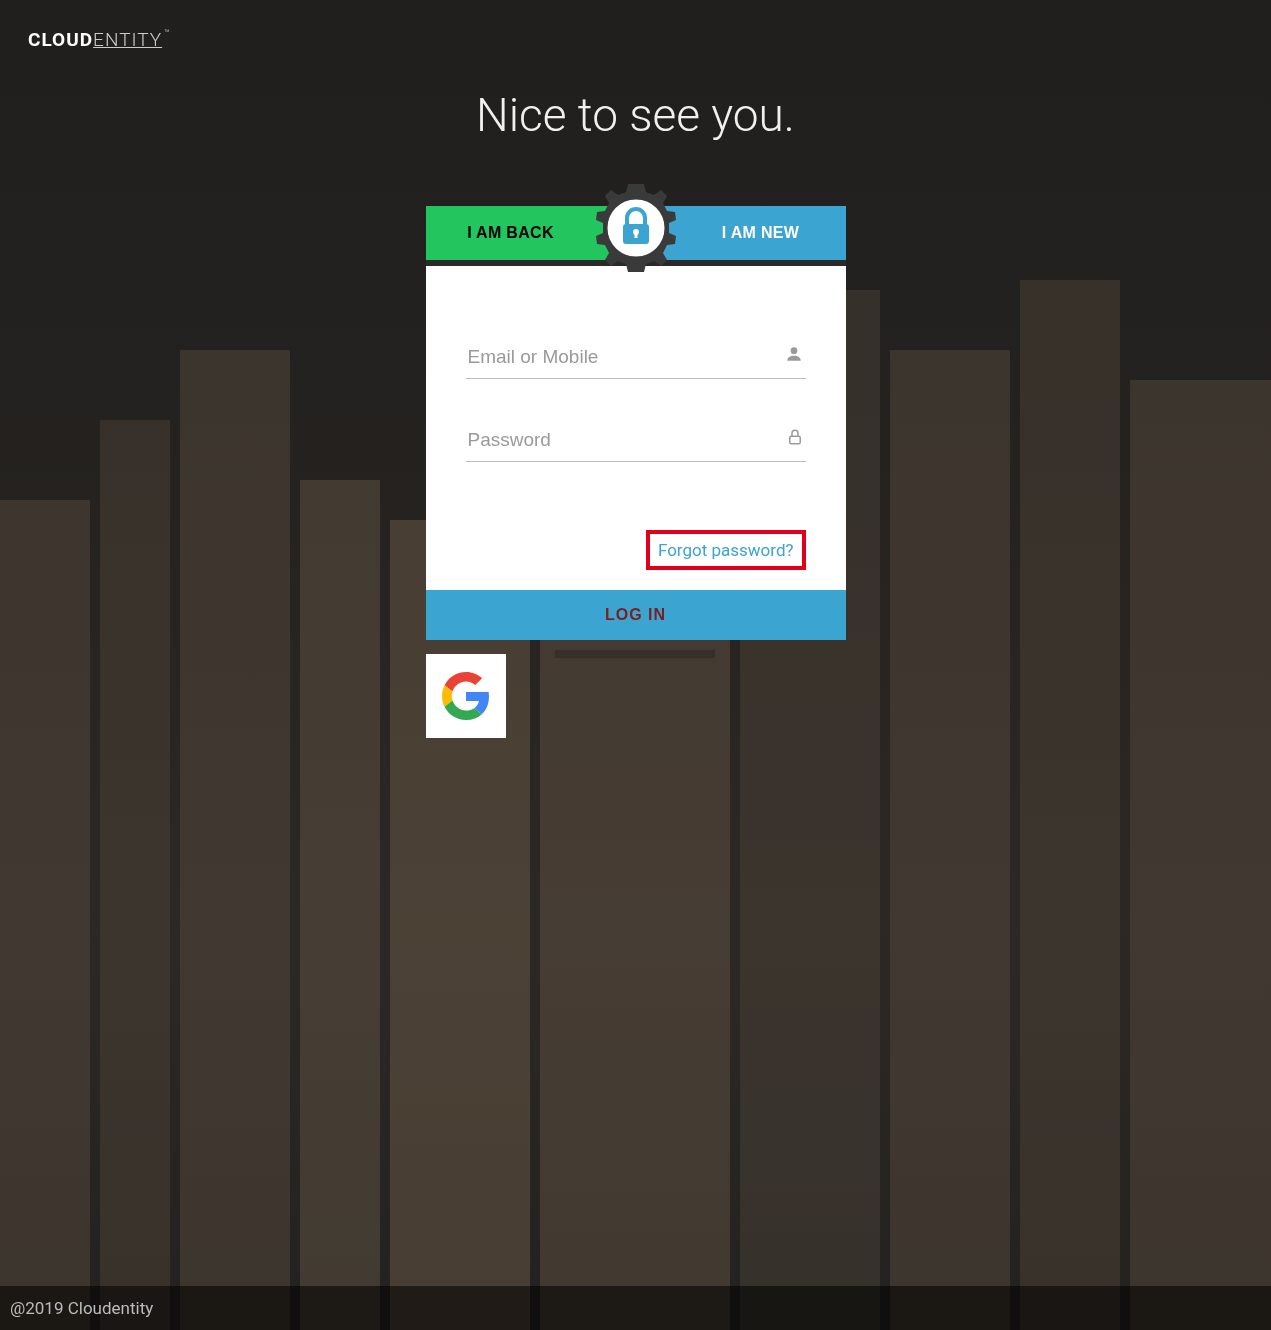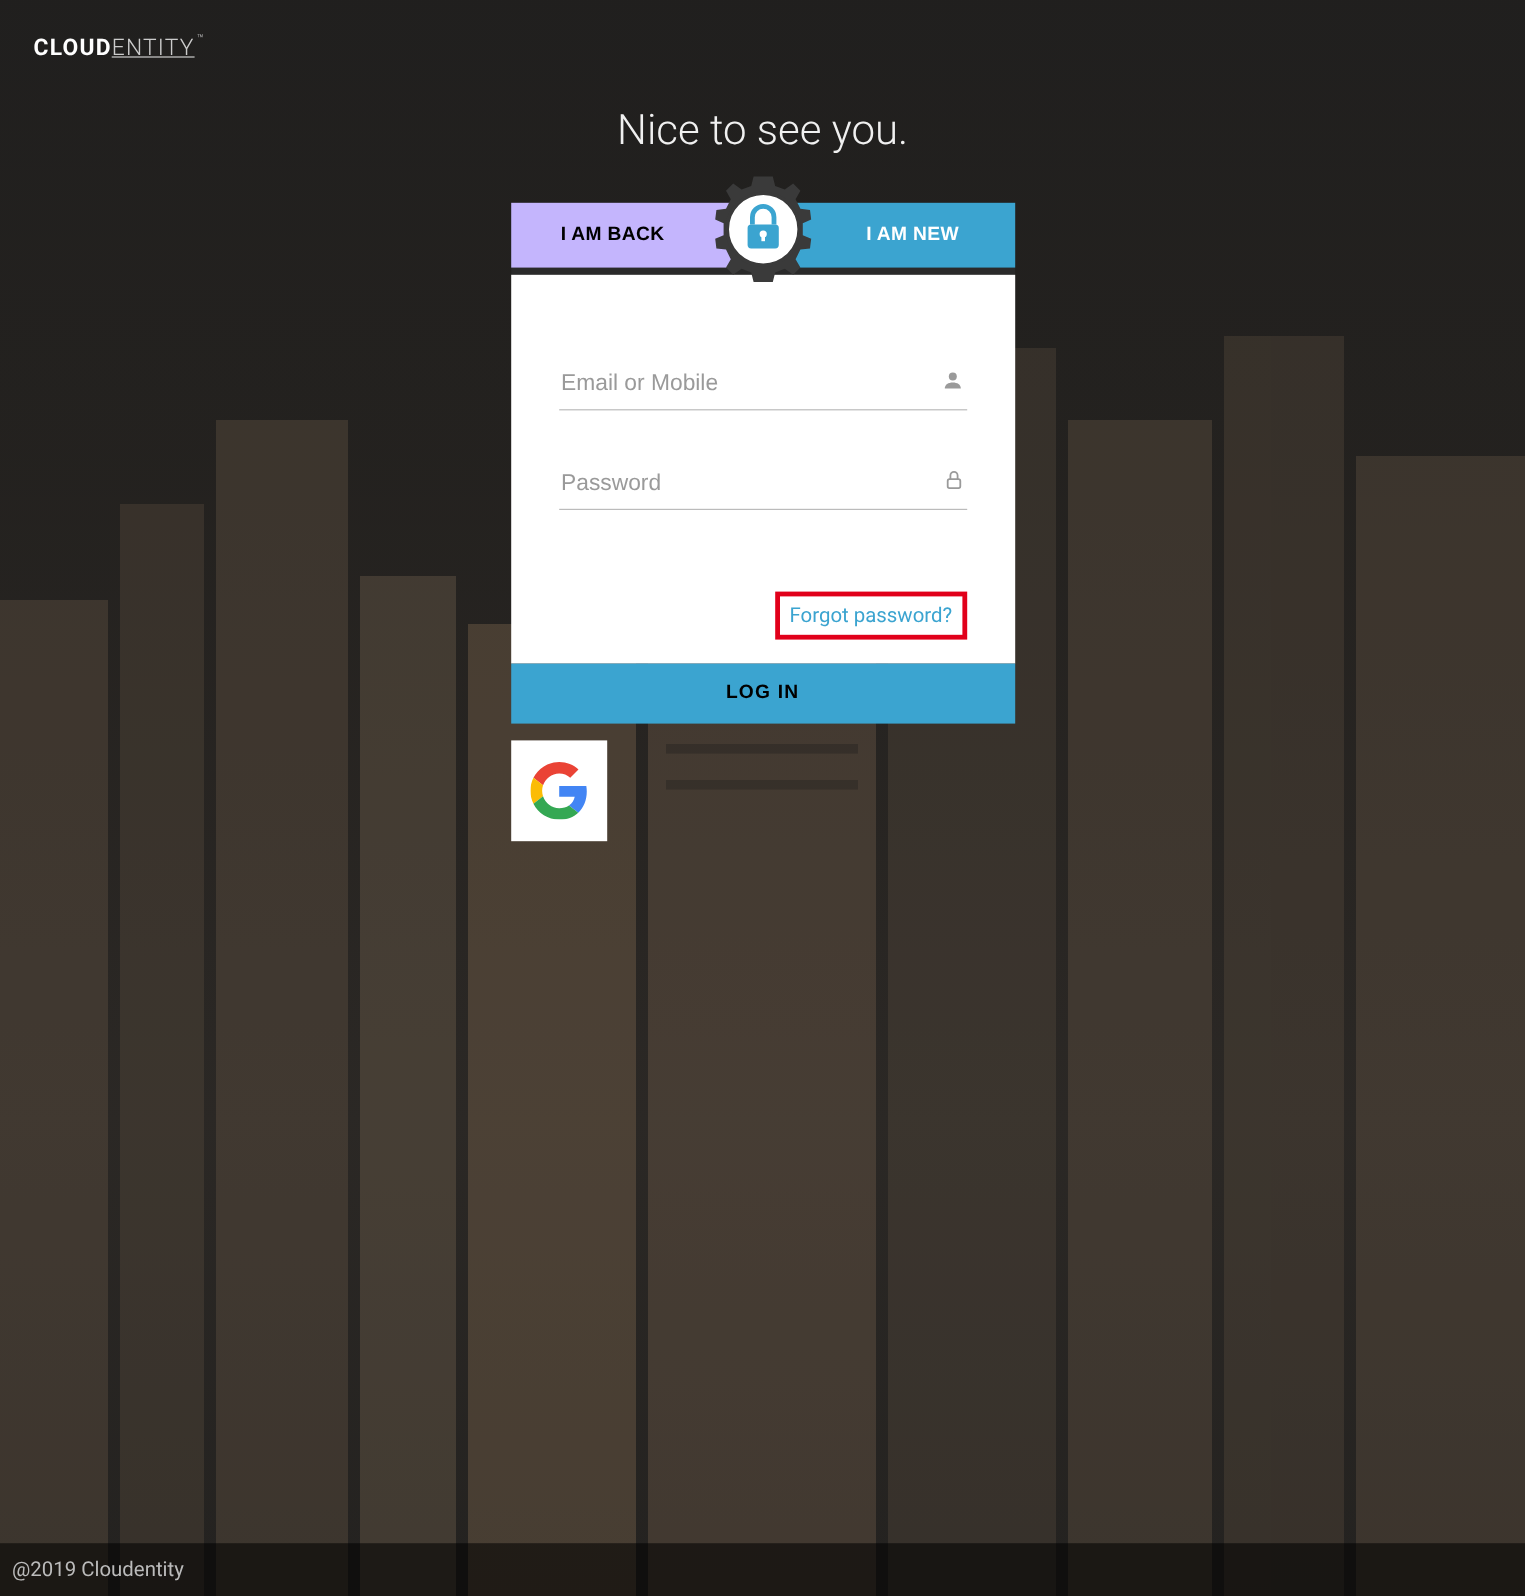--- a/index.html
+++ b/index.html
@@ -68,23 +68,23 @@
       position: relative;
       z-index: 5;
       display: flex;
       flex-direction: column;
       align-items: center;
       padding-top: 88px;
     }
     
     .heading {
       color: #f0f0f0;
-      font-size: 35px;
+      font-size: 46px;
       font-weight: 300;
-      margin-bottom: 40px;
+      margin-bottom: 64px;
     }
     
     .card-wrapper {
       position: relative;
       width: 420px;
     }
     
     .tabs {
       display: flex;
       height: 54px;
@@ -97,21 +97,21 @@
       align-items: center;
       justify-content: center;
       font-size: 16px;
       font-weight: 700;
       cursor: pointer;
       border: none;
       letter-spacing: 0.3px;
     }
     
     .tab-active {
-      background: #c4b5fd;
+      background: #22c55e;
       color: #000;
     }
     
     .tab-inactive {
       background: #3ba4d0;
       color: #fff;
     }
     
     .tab-active-content {
       padding-right: 40px;
@@ -195,21 +195,21 @@
       cursor: pointer;
       border: 4px solid #e1001a;
       padding: 6px 8px;
       display: inline-block;
     }
     
     .login-btn {
       width: 100%;
       height: 50px;
       background: #3ba4d0;
-      color: #000000;
+      color: #7f1d1d;
       border: none;
       font-size: 16px;
       font-weight: 700;
       letter-spacing: 1px;
       cursor: pointer;
     }
     
     .social-row {
       margin-top: 14px;
       display: flex;

